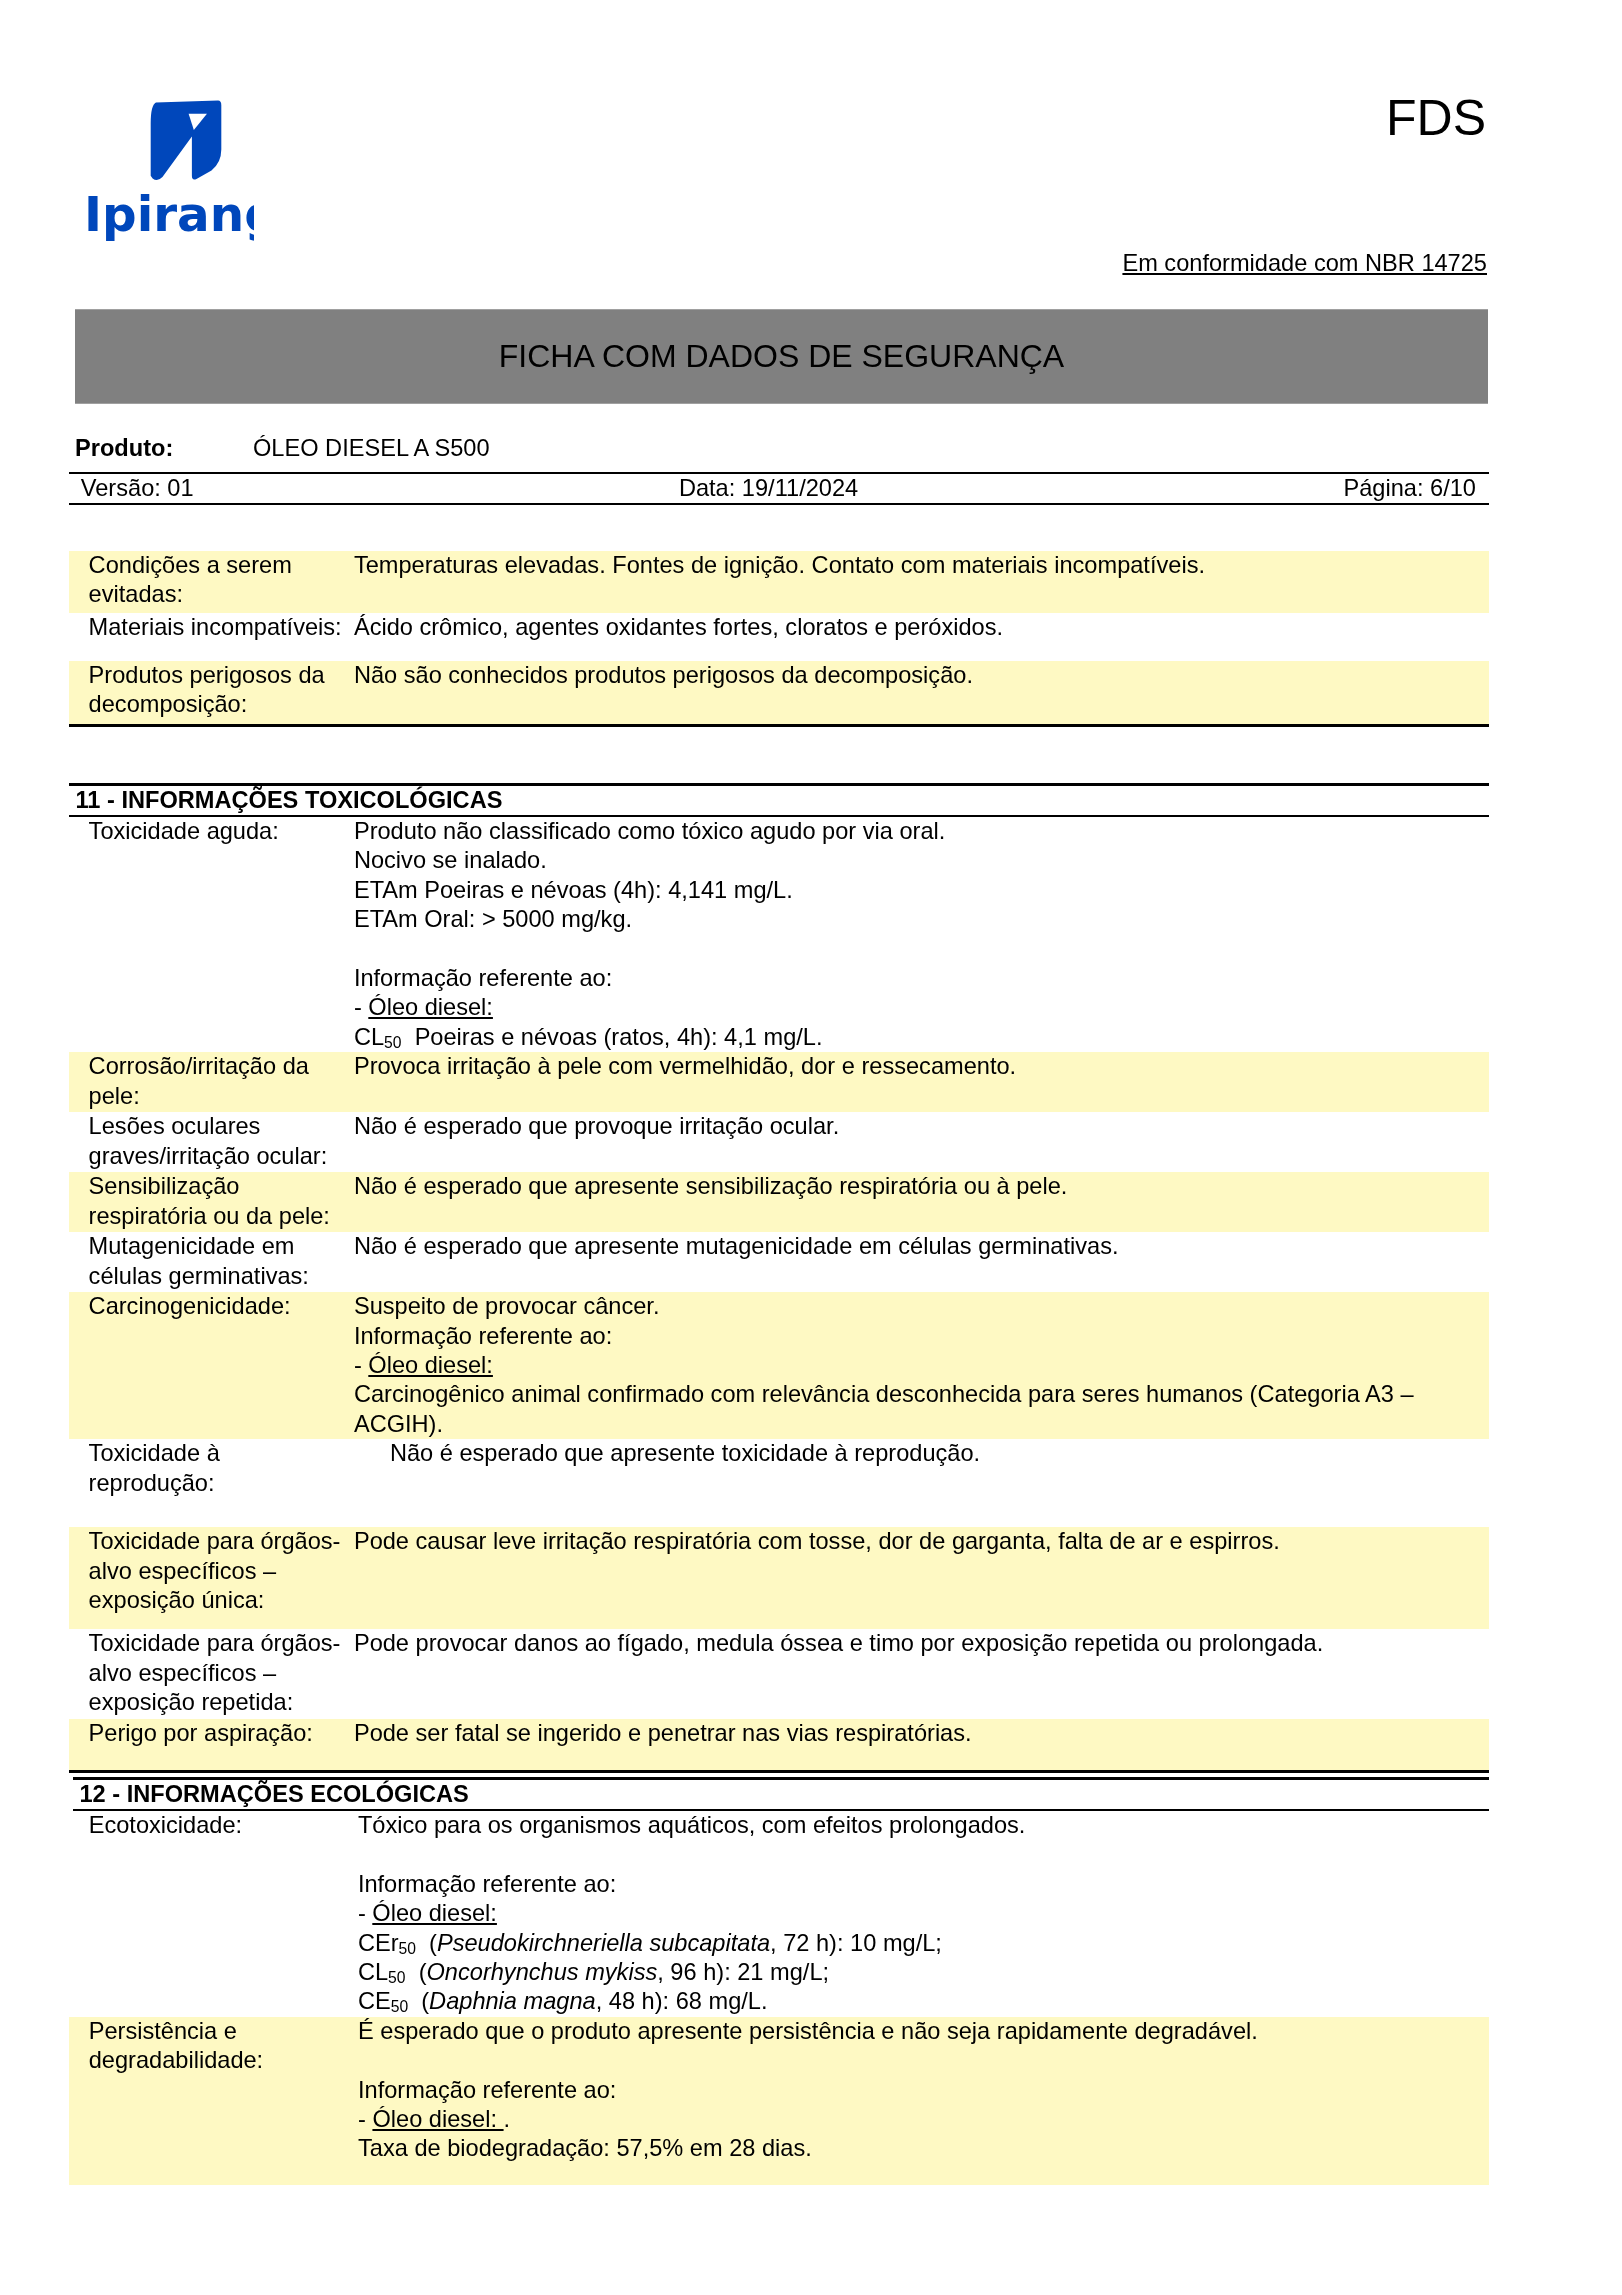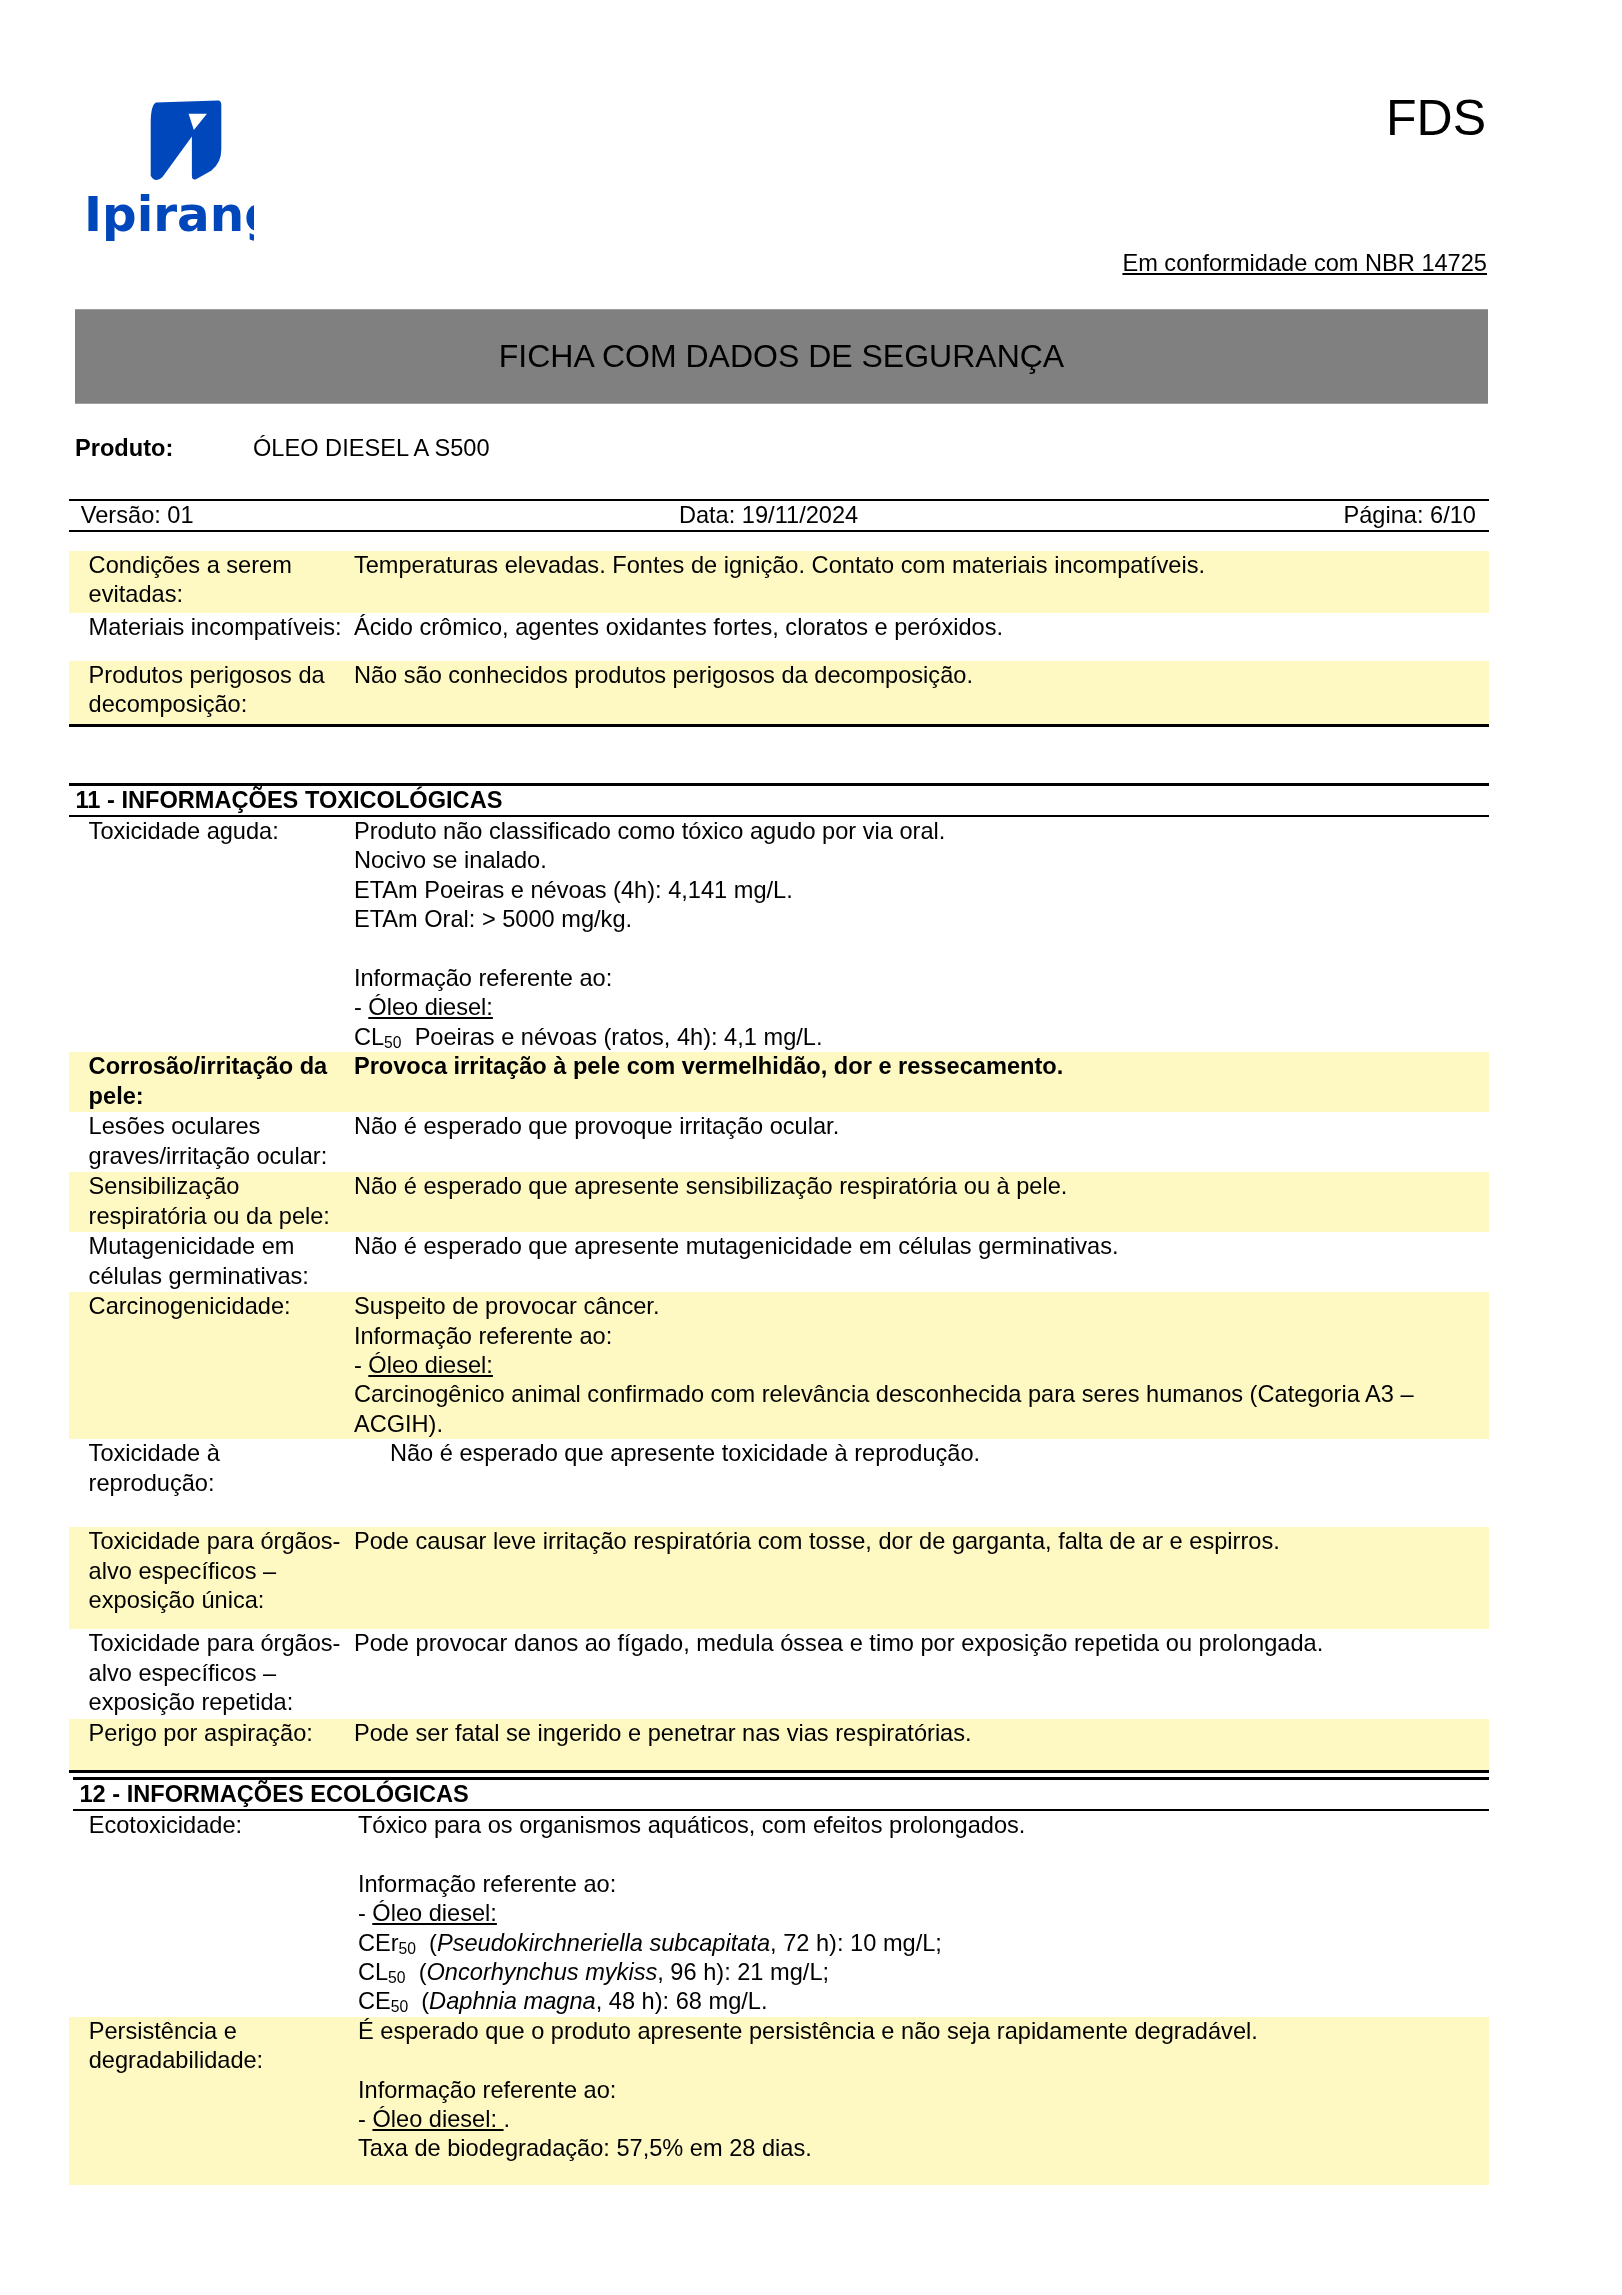--- a/index.html
+++ b/index.html
@@ -12,21 +12,21 @@
     .fds { position: absolute; right: 136px; top: 93px; font-size: 50px; line-height: 1; }
     .conform { position: absolute; right: 135px; top: 252px; font-size: 23.6px; line-height: 1; text-decoration: underline; }
     .banner {
       position: absolute; left: 75px; top: 309px; width: 1413px; height: 93px;
       background: #808080; color: #000000; display: flex; align-items: center; justify-content: center;
       font-size: 32px; border-top: 1.3px solid #a0a0a0; border-bottom: 1.3px solid #a0a0a0;
     }
     .product { position: absolute; left: 75px; top: 434px; font-size: 23.6px; line-height: 1.2; }
     .product .lbl { font-weight: bold; display: inline-block; width: 178px; }
     .meta {
-      position: absolute; left: 69px; top: 499px; width: 1420px; height: 33px;
+      position: absolute; left: 69px; top: 472px; width: 1420px; height: 33px;
       border-top: 2.6px solid #000; border-bottom: 2.6px solid #000;
       display: flex; justify-content: space-between; align-items: center;
       font-size: 23.6px; box-sizing: border-box; padding: 0 13px 0 11.8px;
     }
     .block { position: absolute; left: 69px; width: 1420px; }
     .row { display: flex; font-size: 23.6px; line-height: 29.4px; }
     .row.shade { background: #fef9c3; }
     .row .k { width: 281px; padding-left: 19.6px; box-sizing: border-box; flex: none; }
     .row .v { flex: 1; padding-left: 3.9px; padding-right: 0; }
     .row .v div { white-space: pre-wrap; min-height: 29.4px; }
@@ -92,21 +92,21 @@
       <div>Nocivo se inalado.</div>
       <div>ETAm Poeiras e névoas (4h): 4,141 mg/L.</div>
       <div>ETAm Oral: &gt; 5000 mg/kg.</div>
       <div></div>
       <div>Informação referente ao:</div>
       <div><span>- </span><span class="u">Óleo diesel:</span></div>
       <div><span>CL</span><sub>50</sub><span>  Poeiras e névoas (ratos, 4h): 4,1 mg/L.</span></div>
     </div>
   </div>
 
-  <div class="row shade" style="height:60px;font-weight:bold;">
+  <div class="row shade" style="height:60px;">
     <div class="k">Corrosão/irritação da pele:</div>
     <div class="v">Provoca irritação à pele com vermelhidão, dor e ressecamento.</div>
   </div>
   <div class="row" style="height:60px;">
     <div class="k">Lesões oculares graves/irritação ocular:</div>
     <div class="v">Não é esperado que provoque irritação ocular.</div>
   </div>
   <div class="row shade" style="height:60px;">
     <div class="k">Sensibilização respiratória ou da pele:</div>
     <div class="v">Não é esperado que apresente sensibilização respiratória ou à pele.</div>

